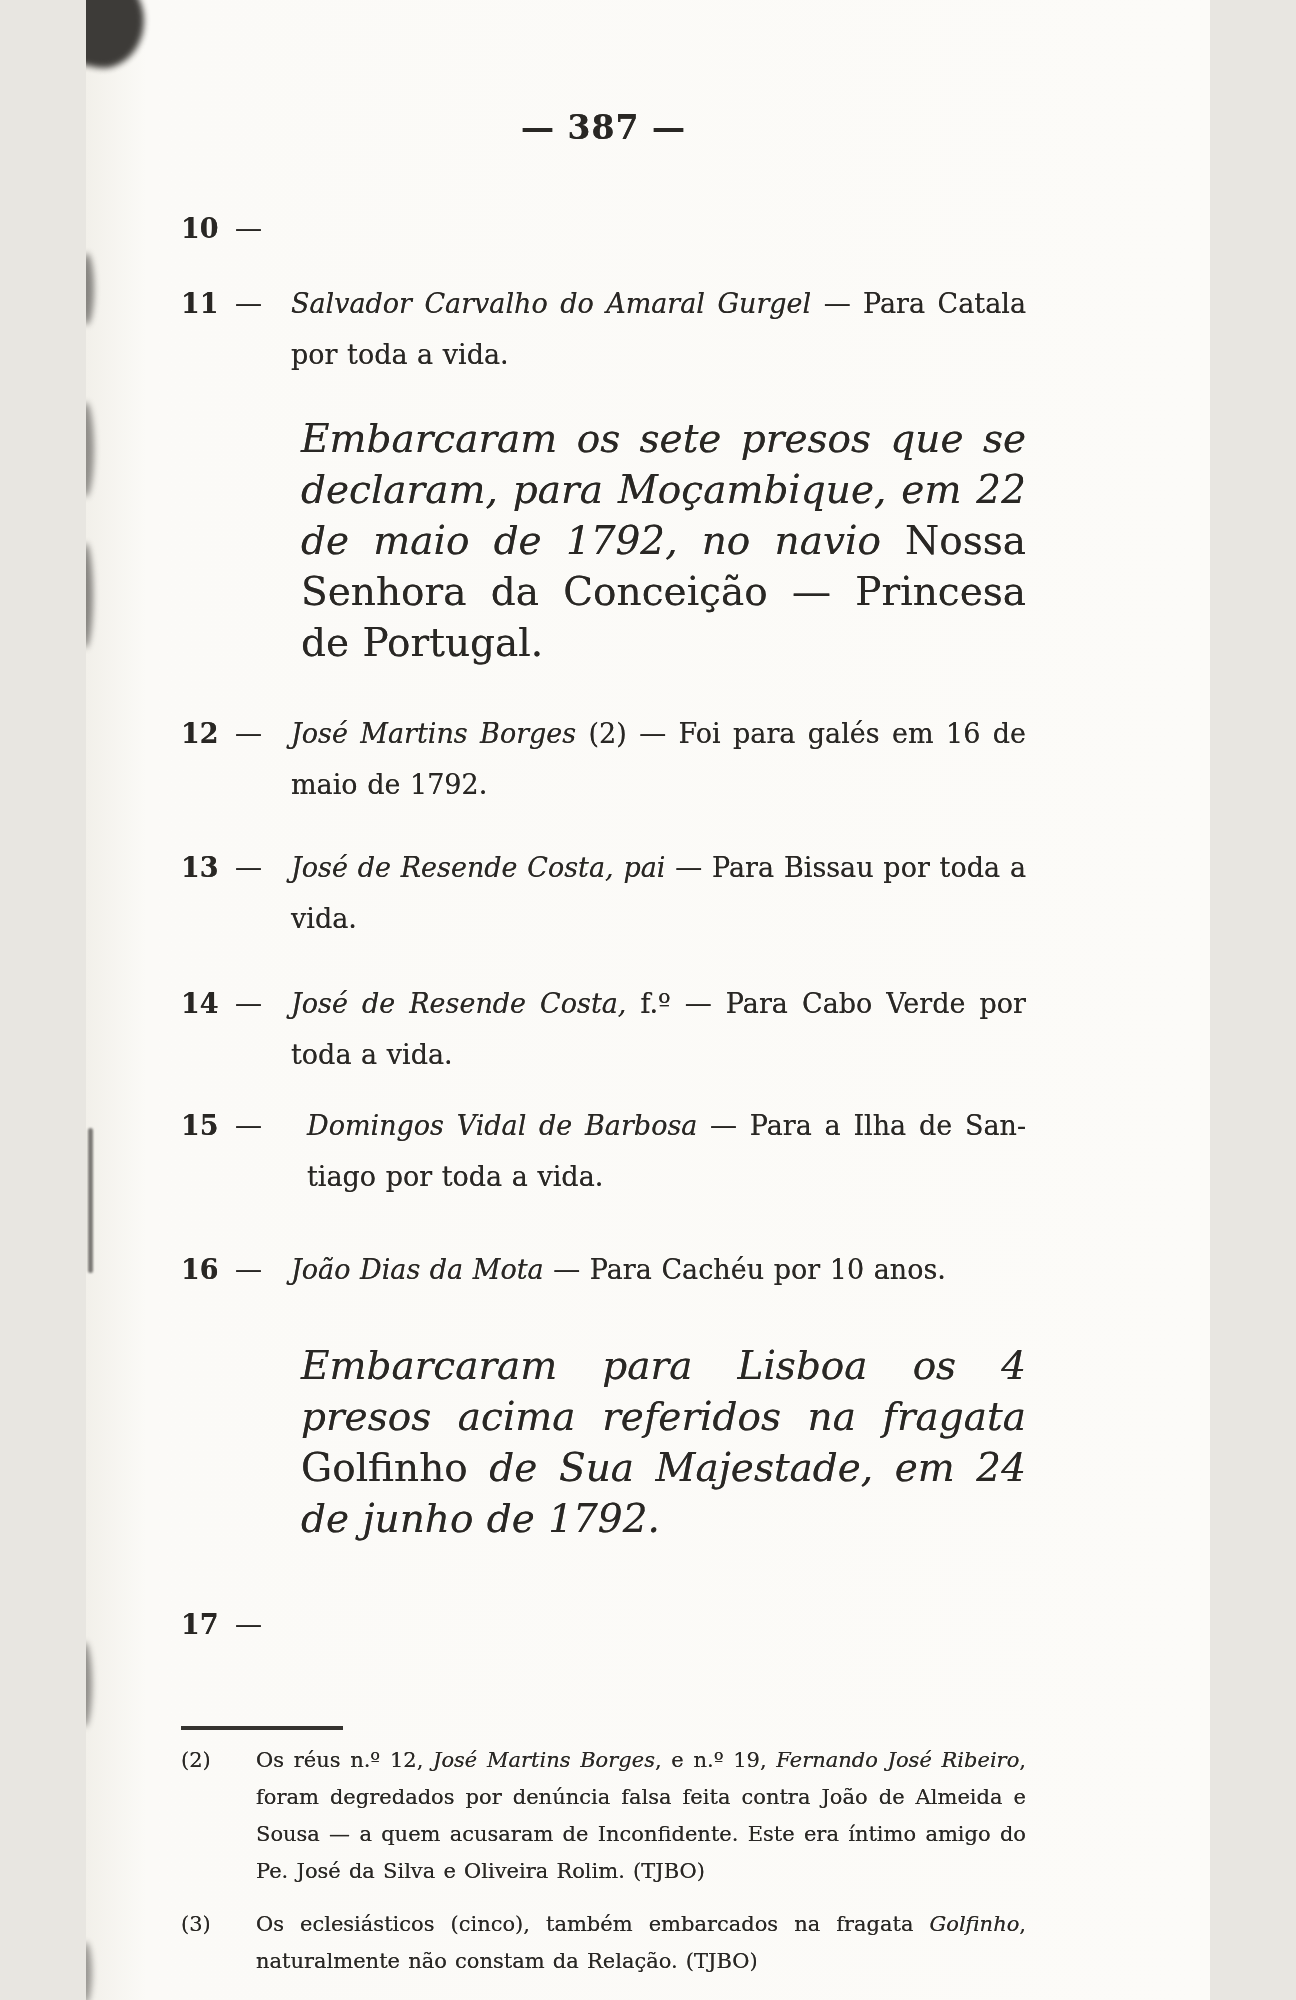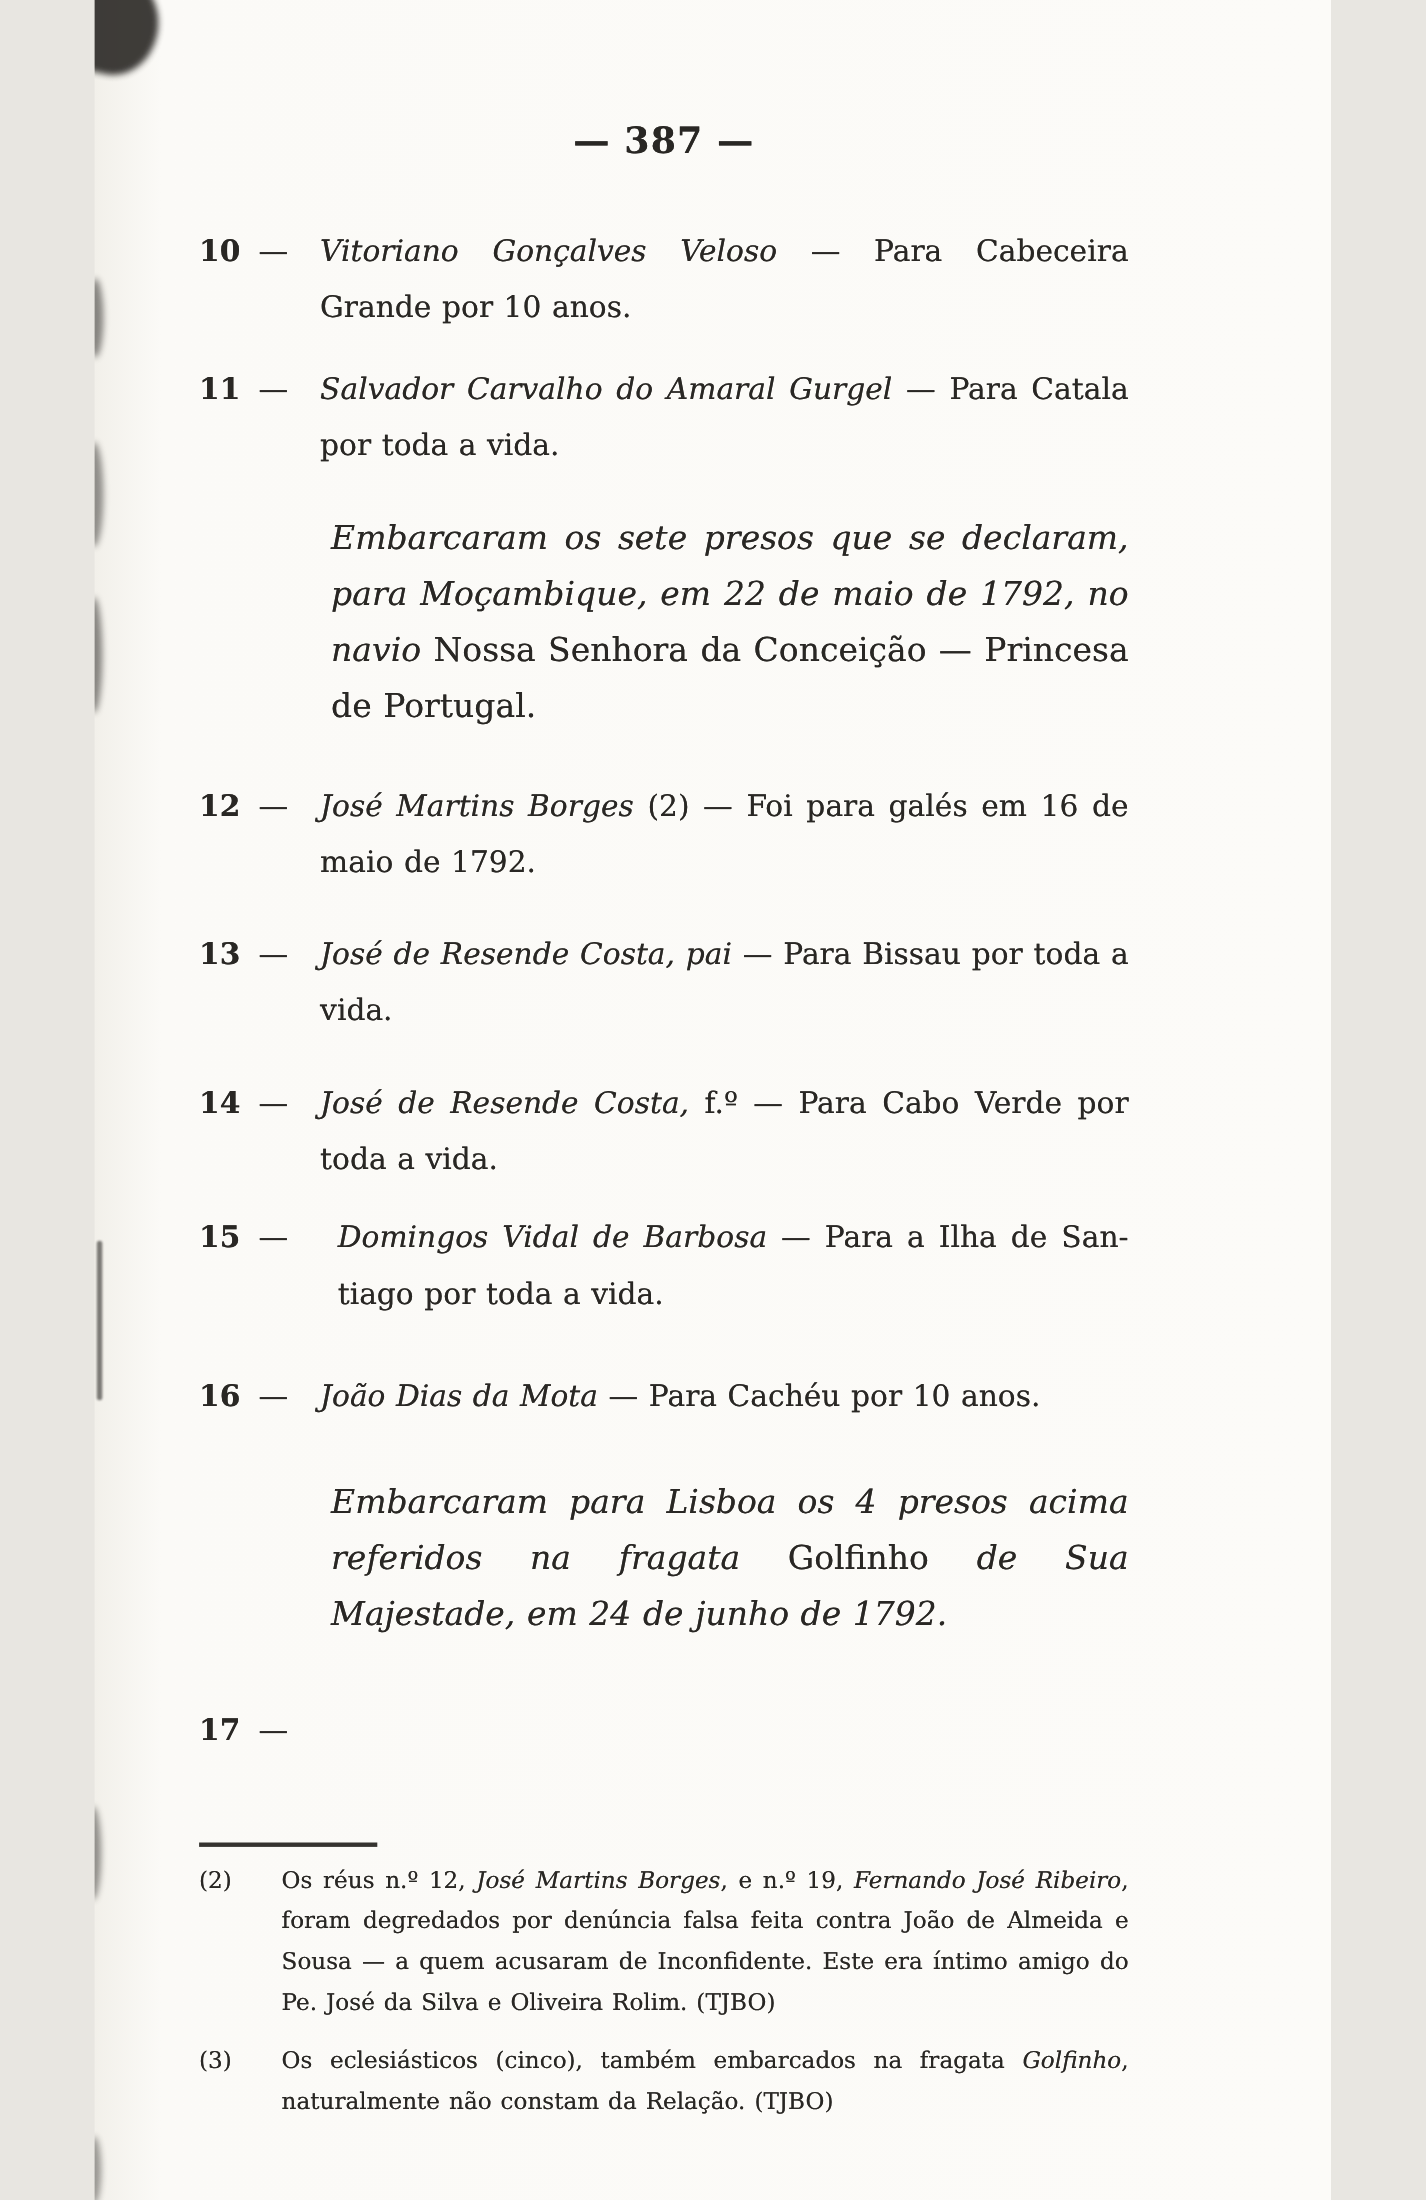--- a/index.html
+++ b/index.html
@@ -23,21 +23,21 @@
     letter-spacing:1px;
   }
   .entries{display:block;}
   .item{display:flex;font-size:27px;line-height:51px;}
   .gutter{flex:0 0 110px;display:flex;font-weight:bold;}
   .gutter .num{width:54px;}
   .gutter .dash{flex:1;text-align:left;font-weight:normal;}
   .body{flex:1;text-align:justify;word-spacing:1px;}
   .para{
     margin-left:120px;
-    font-size:30px;line-height:51px;
+    font-size:39px;line-height:51px;
     text-align:justify;word-spacing:1px;
   }
   .it{font-style:italic;}
   .rm{font-style:normal;}
   .fn-rule{
     margin-top:76px;
     width:162px;height:0;
     border-top:4px solid #35332f;
   }
   .footnotes{display:block;}
@@ -68,21 +68,20 @@
   <div class="artifact a-6"></div>
 
   <div class="content">
     <div class="page-number">— 387 —</div>
     <div class="entries">
         <div class="item" style="margin-top: 55px;">
           <span class="gutter">
             <span class="num">10</span>
             <span class="dash">—</span>
           </span>
-          <div class="body"><span class="it">Vitoriano Gonçalves Veloso</span><span class="rm"> — Para Cabeceira Grande por 10 anos.</span></div>
         </div>
         <div class="item" style="margin-top: 24px;">
           <span class="gutter">
             <span class="num">11</span>
             <span class="dash">—</span>
           </span>
           <div class="body"><span class="it">Salvador Carvalho do Amaral Gurgel</span><span class="rm"> — Para Catala por toda a vida.</span></div>
         </div>
         <div class="para" style="margin-top: 33px;"><span class="it">Embarcaram os sete presos que se declaram, para Moçambique, em 22 de maio de 1792, no navio </span><span class="rm">Nossa Senhora da Conceição — Princesa de Portugal.</span></div>
         <div class="item" style="margin-top: 40px; justify-content: space-between;">

